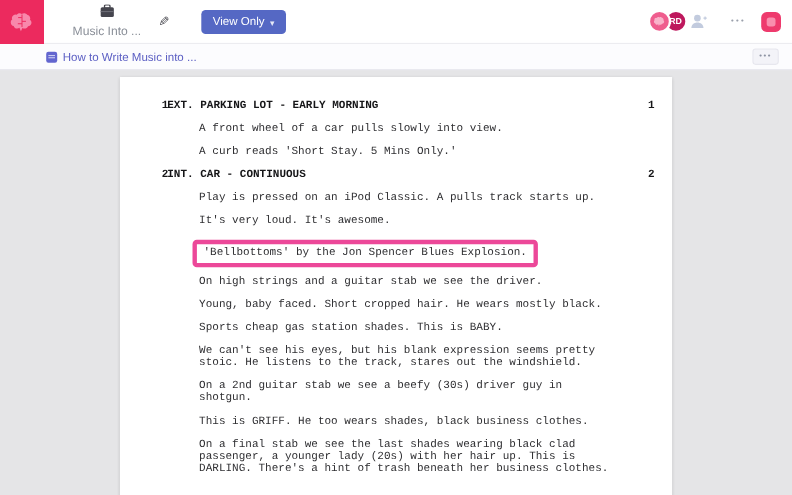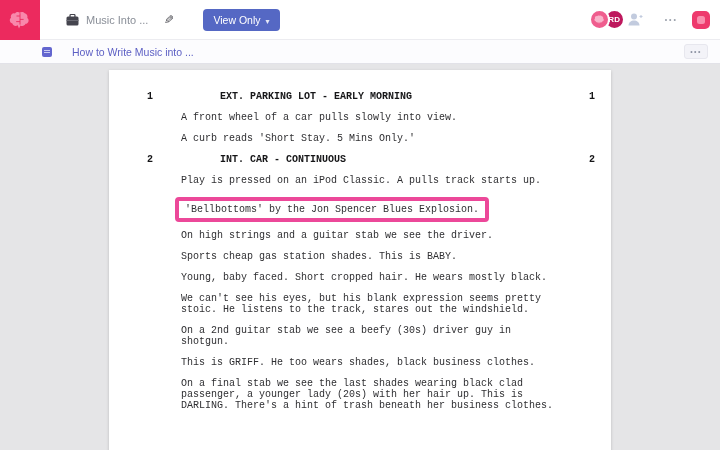--- a/index.html
+++ b/index.html
@@ -4,21 +4,21 @@
 <style>
   * { margin:0; padding:0; box-sizing:border-box; }
   html,body { width:720px; height:450px; overflow:hidden; background:#e5e5e7;
               font-family:"Liberation Sans", sans-serif; }
 
   
   .topbar { height:40px; background:#ffffff; display:flex; align-items:center;
             border-bottom:1px solid #ececf0; position:relative; }
   .logo { width:40px; height:40px; background:#ec2a5e; display:flex;
           align-items:center; justify-content:center; flex:0 0 auto; }
-  .doc-info { display:flex; align-items:center; gap:7px; margin-left:26px; }
+  .doc-info { display:flex; align-items:center; gap:7px; margin-left:26px;flex-direction:column; }
   .doc-title { font-size:11px; color:#8a8f98; }
   .pencil { margin-left:16px; font-size:12px; color:#3f3f46; transform:scaleX(-1); cursor:pointer; }
   .view-only-btn { margin-left:29px; background:#5568c4; color:#fff; font-size:10.5px;
                    border:none; border-radius:4px; padding:5px 10px; display:flex;
                    align-items:flex-end; gap:5px; cursor:pointer; }
   .view-only-btn .caret { font-size:8px; opacity:.85; }
   .topbar-right { margin-left:auto; display:flex; align-items:center; padding-right:10px; }
   .avatar { width:21px; height:21px; border-radius:50%; border:2px solid #fff;
             display:flex; align-items:center; justify-content:center;
             font-size:8px; font-weight:bold; color:#fff; }
@@ -27,39 +27,39 @@
   .ghost-user { margin-left:2px; opacity:.75; }
   .top-ellipsis { margin-left:22px; margin-right:14px; color:#9aa0ab; font-size:7px;
                   letter-spacing:2px; cursor:pointer; }
   .app-badge { width:18px; height:18px; border-radius:5px; background:#ee3a6d;
                display:flex; align-items:center; justify-content:center; cursor:pointer; }
   .app-badge .inner { width:8px; height:8px; border-radius:2.5px; background:#f98fae; }
 
   
   .tabbar { height:24px; background:#fcfcfe; border-bottom:1px solid #e2e2e8;
             display:flex; align-items:center; padding:0 12px 0 42px; }
-  .tab { display:flex; align-items:center; gap:20px; cursor:pointer; }
+  .tab { display:flex; align-items:center; gap:5px; cursor:pointer; }
   .tab-icon { width:10px; height:10px; border-radius:2px; background:#6366cf;
               display:flex; flex-direction:column; justify-content:center; gap:1px;
               padding:0 2px; }
   .tab-icon i { display:block; height:1px; background:#c9cbf2; }
   .tab-label { font-size:10.5px; color:#5d60c4; }
   .tab-ellipsis { margin-left:auto; background:#f3f3f8; border:1px solid #e7e7ee;
                   border-radius:3px; color:#8d93a3; font-size:7px; letter-spacing:1.5px;
                   padding:3px 5px; cursor:pointer; }
 
   
   .doc-area { height:386px; background:#e5e5e7; overflow:hidden; }
   .page { width:502px; margin:6px auto 0; background:#ffffff; min-height:382px;
           box-shadow:0 1px 3px rgba(0,0,0,.18); padding:13px 0 20px;
           font-family:"Liberation Mono","DejaVu Sans Mono",monospace;
           font-size:10px; line-height:11px; color:#2f2f32; position:relative; }
   .block { margin-bottom:10px; }
   .heading { font-weight:bold; color:#161618; position:relative; margin-top:8px; }
-  .heading .txt { margin-left:111px; }
+  .heading .txt { margin-left:43px; }
   .heading .num-left { position:absolute; left:38px; }
   .heading .num-right { position:absolute; right:16px; }
   .action { margin-left:72px; width:62ch; white-space:pre-wrap; }
   .action.highlight { margin-left:66px; width:auto; max-width:62ch;
                       border:4px solid #ec4899; border-radius:4px;
                       padding:3px 6px; display:inline-block; margin-bottom:8px; margin-top:1px; }
   .hl-wrap { display:block; }
 
   svg { display:block; }
 </style>
@@ -128,22 +128,23 @@
   <span class="tab-ellipsis">•••</span>
 </div>
 
 <div class="doc-area">
   <div class="page">
       <div class="block heading"><span class="num-left">1</span><span class="txt">EXT. PARKING LOT - EARLY MORNING</span><span class="num-right">1</span></div>
       <div class="block action">A front wheel of a car pulls slowly into view.</div>
       <div class="block action">A curb reads 'Short Stay. 5 Mins Only.'</div>
       <div class="block heading"><span class="num-left">2</span><span class="txt">INT. CAR - CONTINUOUS</span><span class="num-right">2</span></div>
       <div class="block action">Play is pressed on an iPod Classic. A pulls track starts up.</div>
+      <div class="block action">It's very loud. It's awesome.</div>
       <div class="hl-wrap"><div class="block action highlight">'Bellbottoms' by the Jon Spencer Blues Explosion.</div></div>
       <div class="block action">On high strings and a guitar stab we see the driver.</div>
+      <div class="block action">Young, baby faced. Short cropped hair. He wears mostly black.</div>
       <div class="block action">Sports cheap gas station shades. This is BABY.</div>
-      <div class="block action">Young, baby faced. Short cropped hair. He wears mostly black.</div>
       <div class="block action">We can't see his eyes, but his blank expression seems pretty stoic. He listens to the track, stares out the windshield.</div>
       <div class="block action">On a 2nd guitar stab we see a beefy (30s) driver guy in shotgun.</div>
       <div class="block action">This is GRIFF. He too wears shades, black business clothes.</div>
       <div class="block action">On a final stab we see the last shades wearing black clad passenger, a younger lady (20s) with her hair up. This is DARLING. There's a hint of trash beneath her business clothes.</div>
     </div>
 </div>
 
 </body></html>

